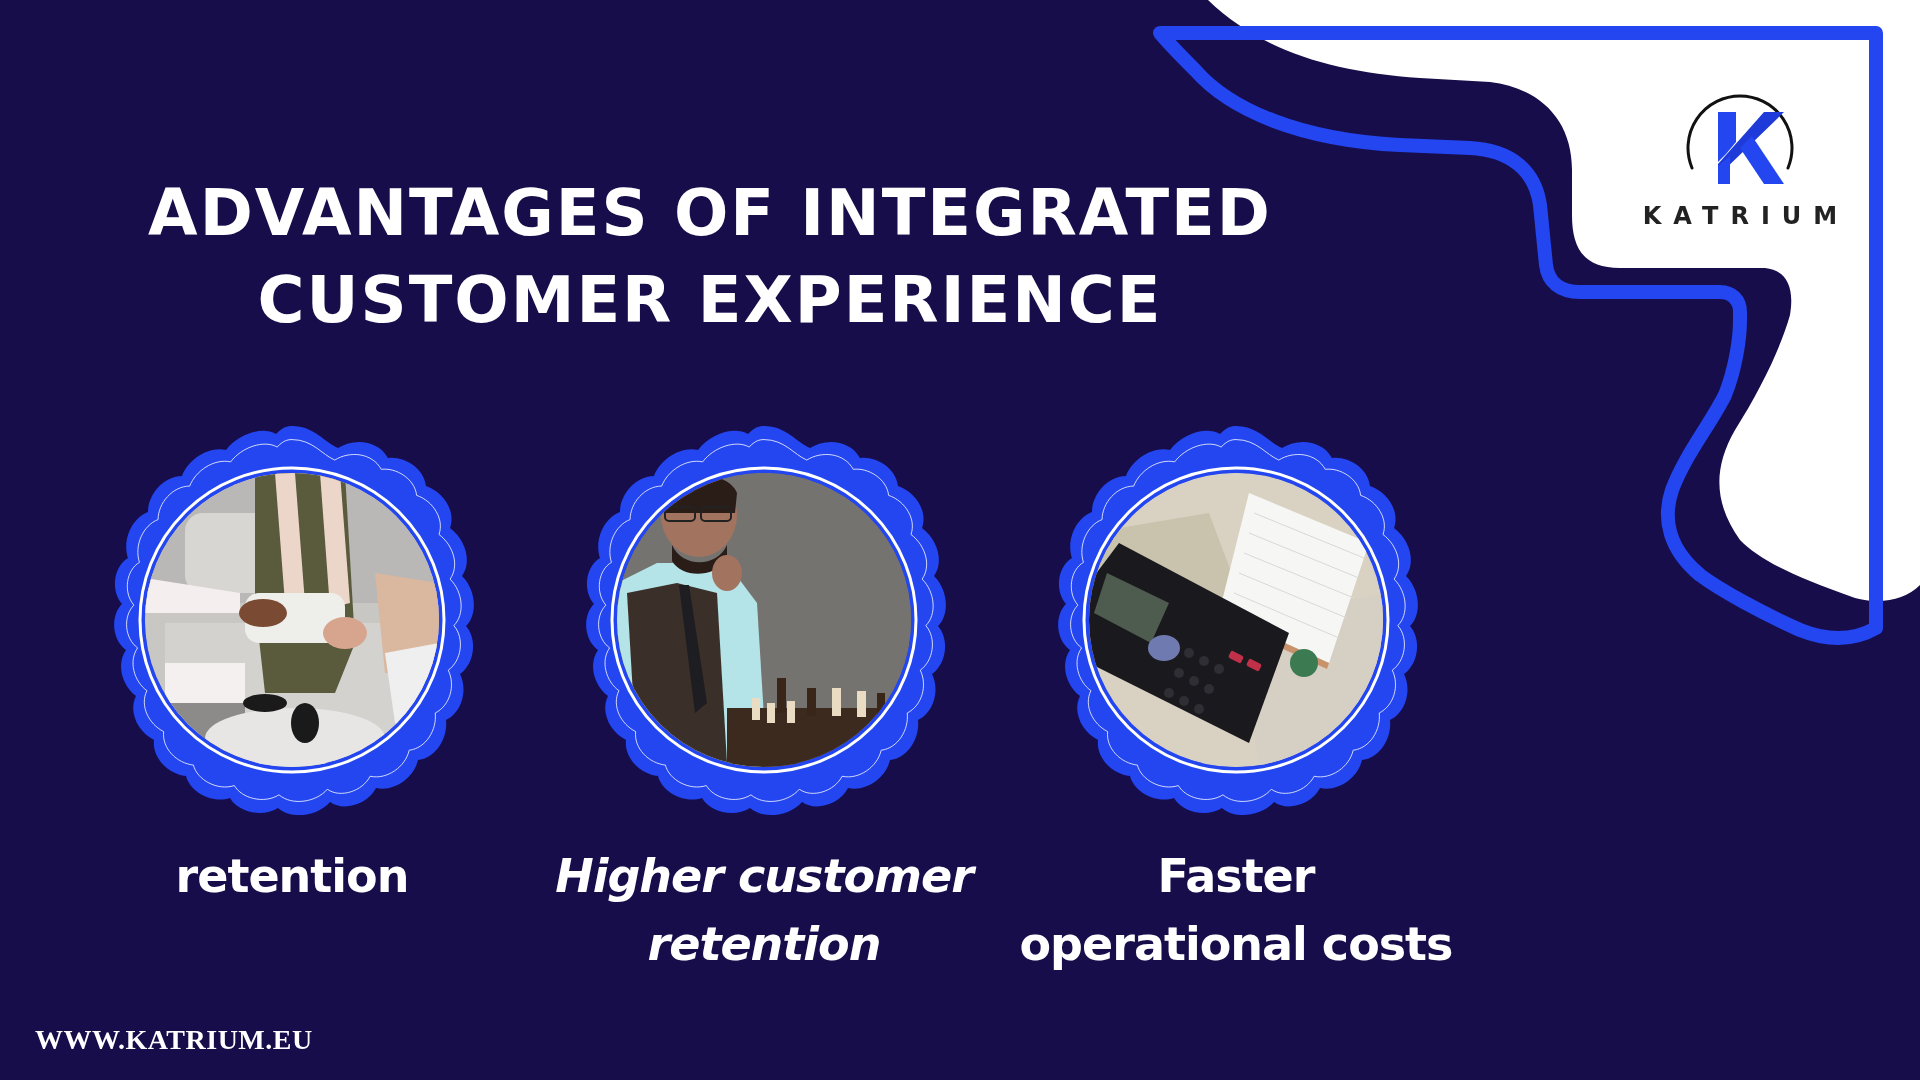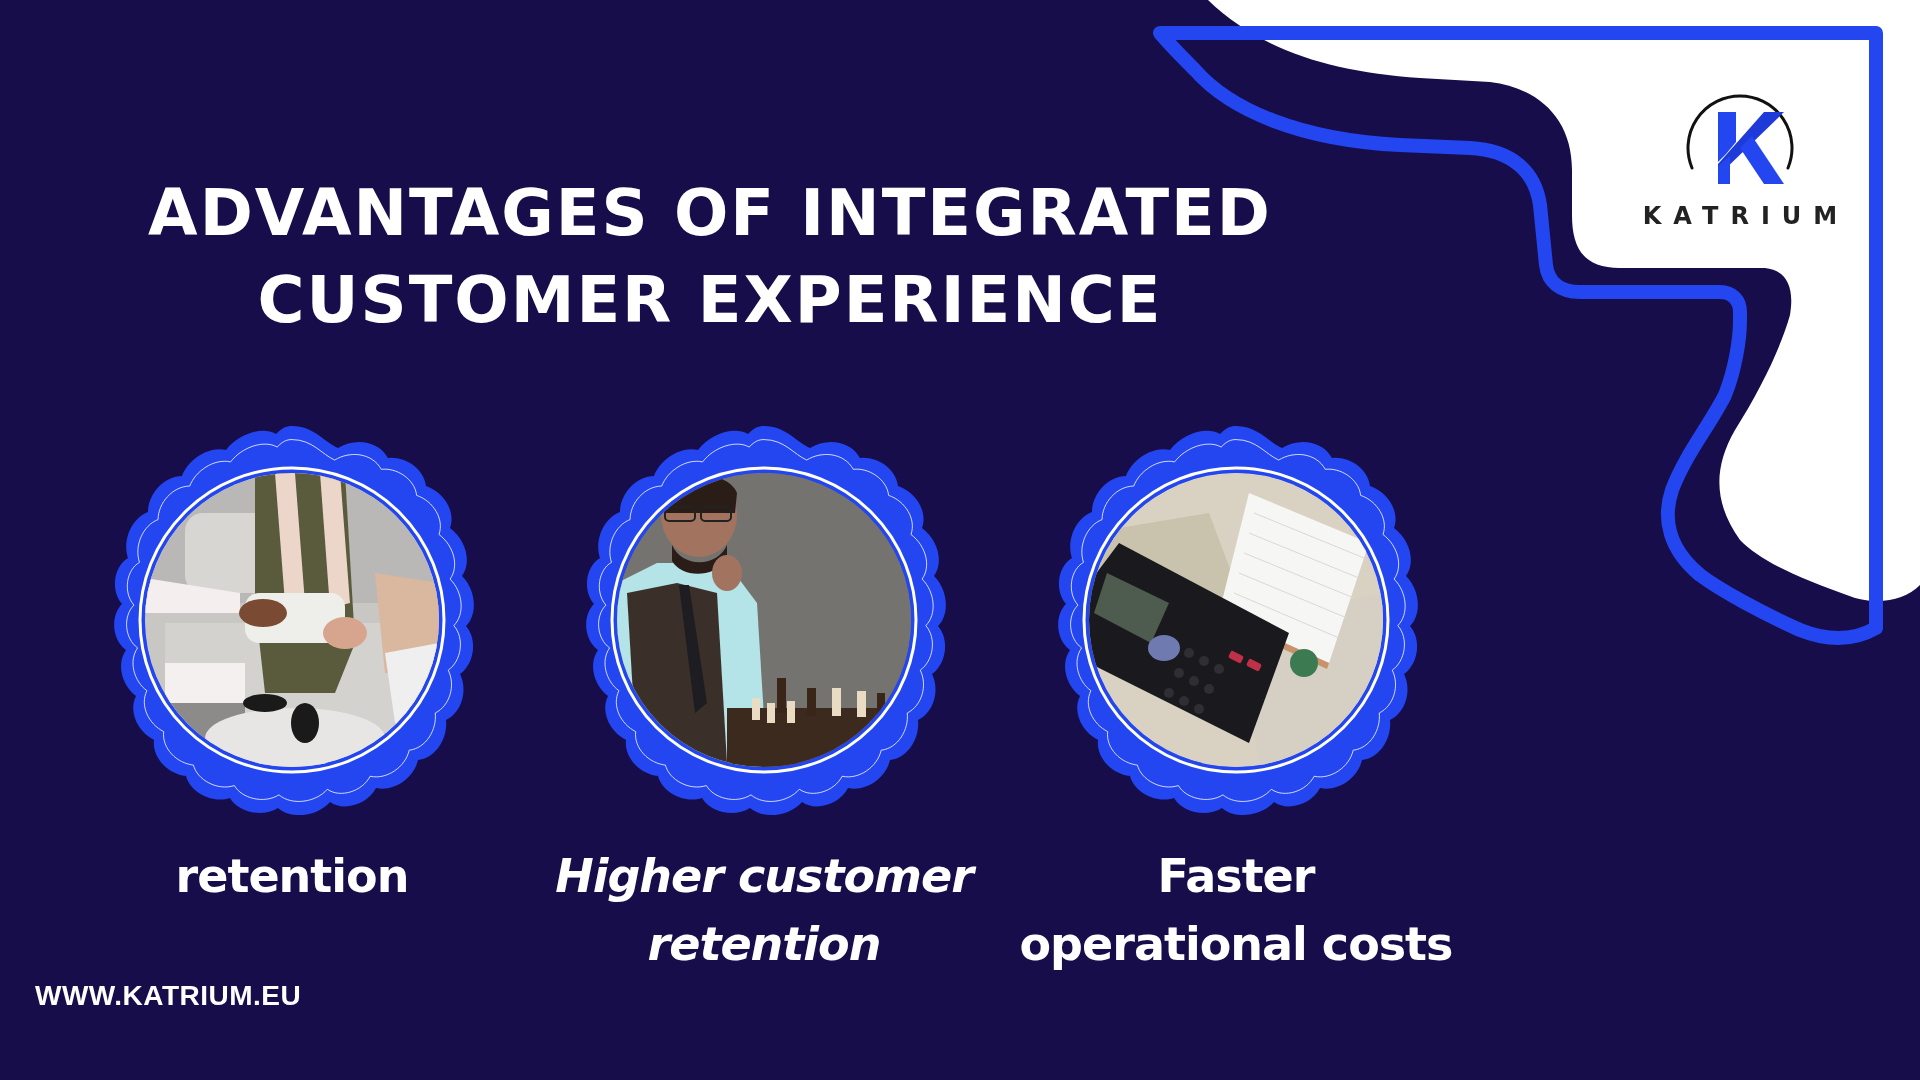--- a/index.html
+++ b/index.html
@@ -63,22 +63,22 @@
     font-family: "DejaVu Sans", sans-serif;
     font-weight: bold;
     font-size: 46px;
     line-height: 68px;
     letter-spacing: -1px;
     color: #ffffff;
   }
   .caption span { display: block; }
   .footer-url {
     position: absolute;
-    left: 35px; top: 980px;
-    font-family: Liberation Sans, sans-serif;
+    left: 35px; top: 1024px;
+    font-family: Liberation Serif, serif;
     font-weight: bold;
     font-size: 28px;
     letter-spacing: 0.5px;
     color: #ffffff;
   }
 </style>
 </head>
 <body>
 
 <svg class="deco" viewBox="0 0 1920 1080" xmlns="http://www.w3.org/2000/svg">

